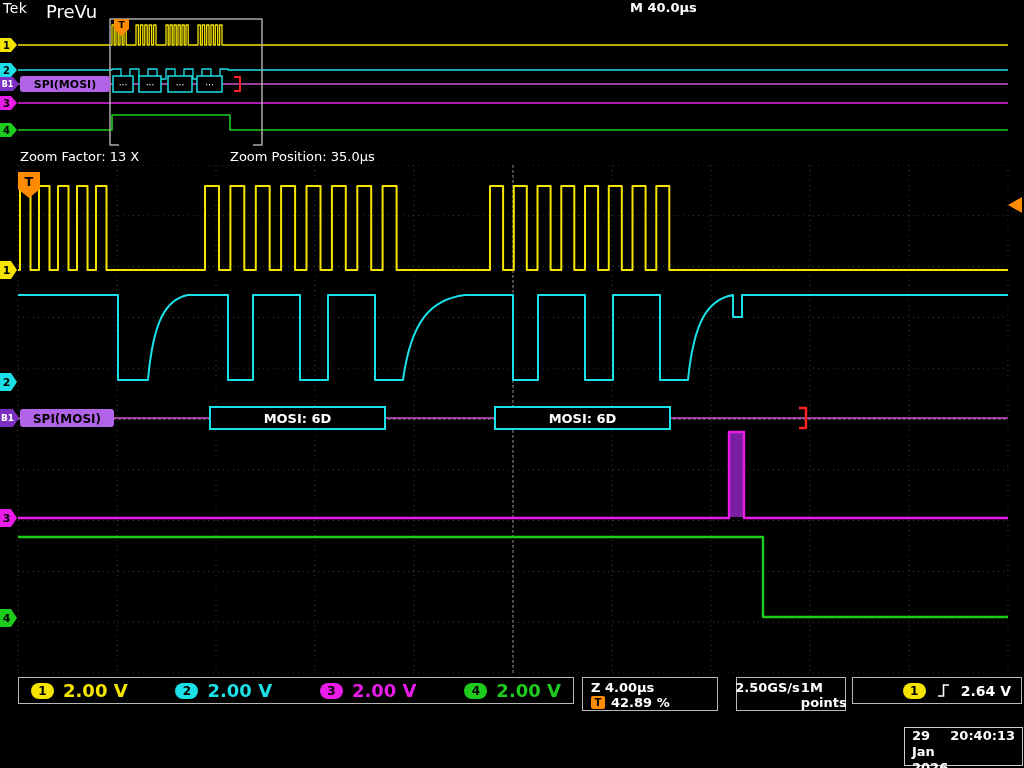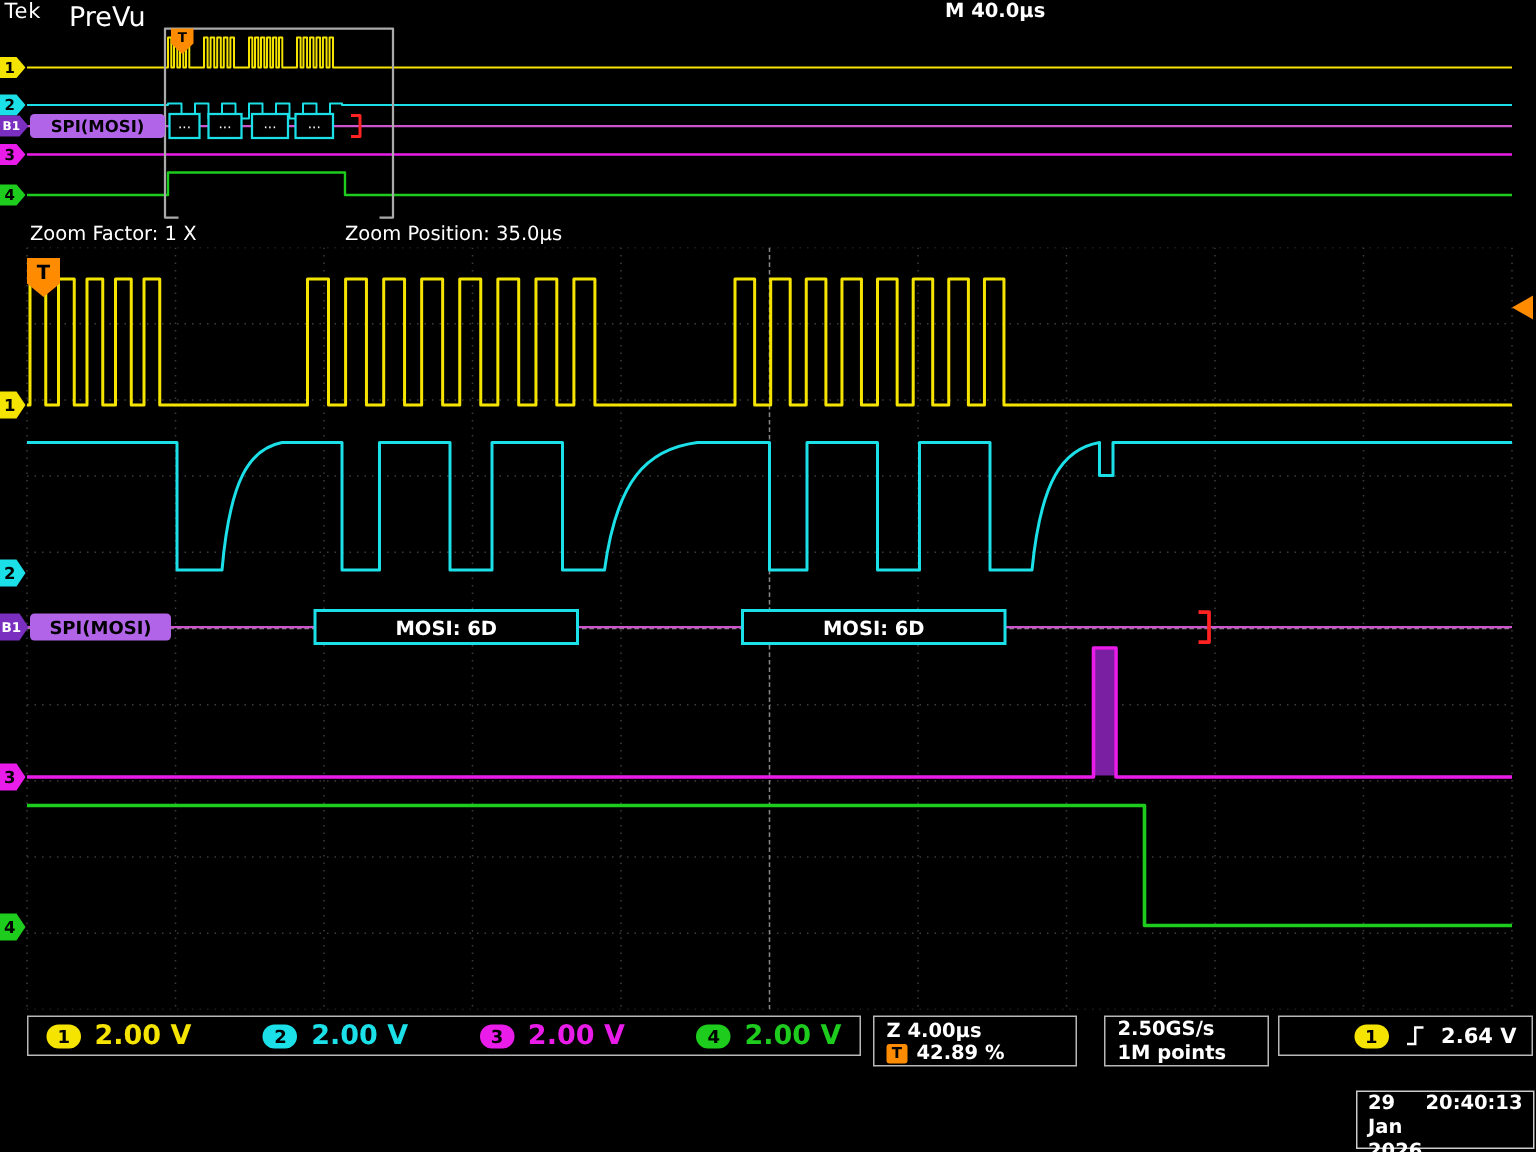--- a/index.html
+++ b/index.html
@@ -23,21 +23,21 @@
   .box{position:absolute;border:1px solid #b8b8b8;background:#000;box-sizing:border-box;}
   .chbox{left:18px;top:1px;width:556px;height:27px;display:flex;align-items:center;justify-content:space-between;padding:0 12px;}
   .chgroup{display:flex;align-items:center;gap:9px;}
   .pill{display:inline-flex;align-items:center;justify-content:center;width:23px;height:16px;border-radius:8px;color:#000;font-weight:bold;font-size:12px;}
   .p1{background:#f5e300}.p2{background:#1ce0e8}.p3{background:#ea1cea}.p4{background:#1ecc1e}
   .s1{color:#f5e300}.s2{color:#1ce0e8}.s3{color:#ea1cea}.s4{color:#1ecc1e}
   .scale{font-size:18px;font-weight:bold;}
   .zbox{left:582px;top:1px;width:136px;height:34px;padding:2px 8px;color:#fff;font-size:13px;font-weight:bold;}
   .zrow{display:flex;align-items:center;gap:6px;height:15px;}
   .tico{display:inline-flex;width:14px;height:13px;background:#ff8b00;color:#000;font-size:10px;font-weight:bold;align-items:center;justify-content:center;border-radius:2px;}
-  .ratebox{left:736px;top:1px;width:110px;height:34px;padding:2px 8px;color:#fff;font-size:13px;font-weight:bold;display:flex;flex-direction:column;justify-content:center;gap:1px;}
+  .ratebox{left:736px;top:1px;width:110px;height:34px;padding:2px 8px;color:#fff;font-size:13px;font-weight:bold;display:flex;flex-direction:row;justify-content:center;gap:1px;}
   .trigbox{left:852px;top:1px;width:170px;height:27px;display:flex;align-items:center;justify-content:flex-end;gap:10px;padding:0 10px;color:#fff;font-size:14px;font-weight:bold;}
   .slope{display:block;}
   .datebox{position:absolute;left:904px;top:727px;width:119px;height:39px;border:1px solid #ccc;color:#fff;font-size:13px;font-weight:bold;display:flex;flex-direction:row;align-items:flex-start;justify-content:center;padding:0 7px;box-sizing:border-box;background:#000;line-height:16px;}
 </style>
 </head>
 <body>
 
 <div class="screen">
 
   <div class="topbar">
@@ -72,21 +72,21 @@
       <text x="6.5" y="58.6" fill="#000" font-size="10" font-weight="bold" text-anchor="middle">2</text>
       <polygon points="0,62 13,62 19,69 13,76 0,76" fill="#7a2fc0"></polygon>
       <text x="7.5" y="71.88" fill="#fff" font-size="8" font-weight="bold" text-anchor="middle">B1</text>
       <polygon points="0,81 11,81 17,88 11,95 0,95" fill="#ea1cea"></polygon>
       <text x="6.5" y="91.6" fill="#000" font-size="10" font-weight="bold" text-anchor="middle">3</text>
       <polygon points="0,108 11,108 17,115 11,122 0,122" fill="#1ecc1e"></polygon>
       <text x="6.5" y="118.6" fill="#000" font-size="10" font-weight="bold" text-anchor="middle">4</text>
     </svg>
 
   <div class="zoominfo">
-    <span class="zf">Zoom Factor: 1 X</span>
+    <span class="zf">Zoom Factor: 13 X</span>
     <span class="zp">Zoom Position: 35.0µs</span>
   </div>
 
   <svg id="zoomview" class="zoomview">
       <line x1="18" y1="0" x2="18" y2="508" stroke="#3c3c3c" stroke-width="1" stroke-dasharray="1 4"></line>
       <line x1="117" y1="0" x2="117" y2="508" stroke="#3c3c3c" stroke-width="1" stroke-dasharray="1 4"></line>
       <line x1="216" y1="0" x2="216" y2="508" stroke="#3c3c3c" stroke-width="1" stroke-dasharray="1 4"></line>
       <line x1="315" y1="0" x2="315" y2="508" stroke="#3c3c3c" stroke-width="1" stroke-dasharray="1 4"></line>
       <line x1="414" y1="0" x2="414" y2="508" stroke="#3c3c3c" stroke-width="1" stroke-dasharray="1 4"></line>
       <line x1="513" y1="0" x2="513" y2="508" stroke="#3c3c3c" stroke-width="1" stroke-dasharray="1 4"></line>

